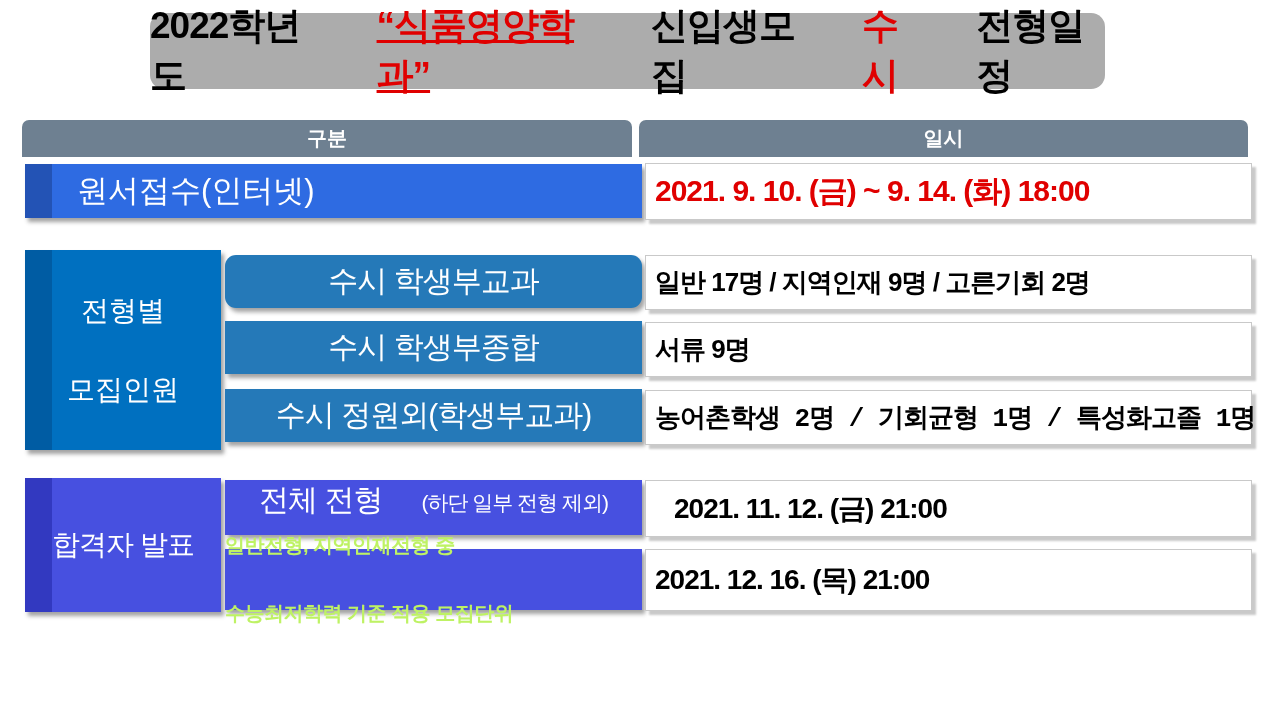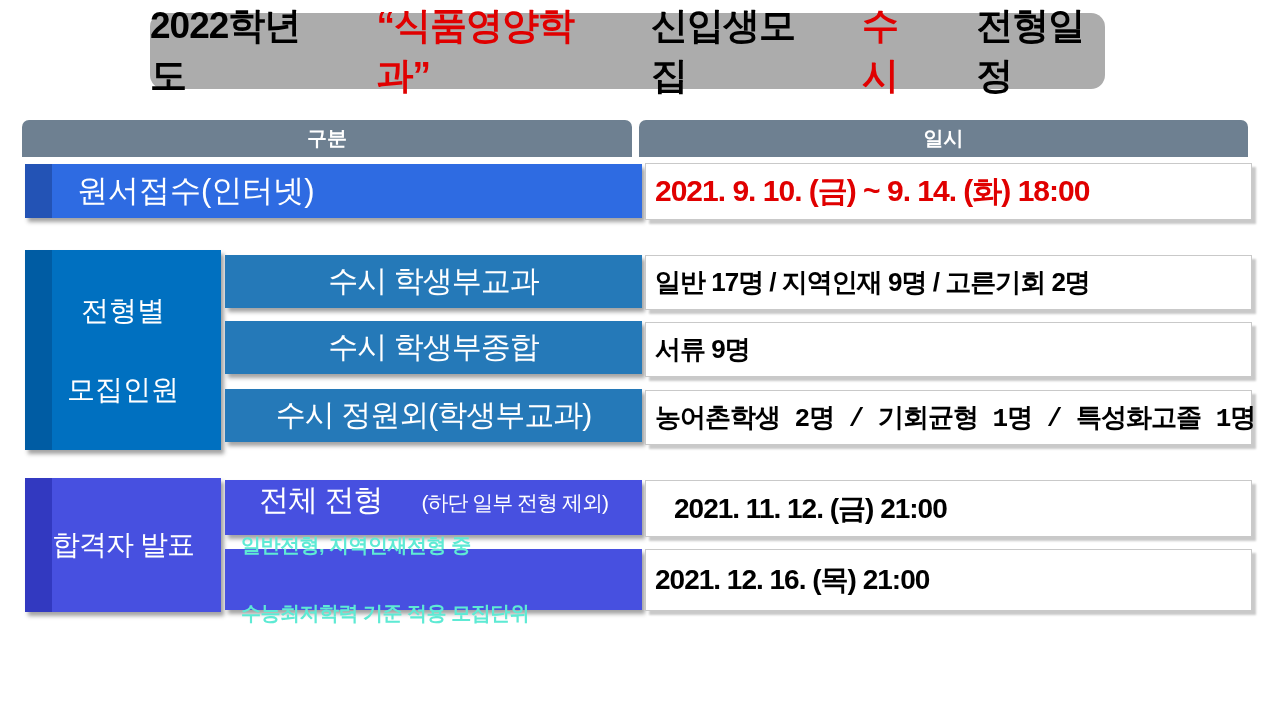--- a/index.html
+++ b/index.html
@@ -14,21 +14,21 @@
 
   
   .title-box {
     left:150px; top:13px; width:955px; height:76px;
     background:#ACACAC; border-radius:14px;
     display:flex; align-items:center; justify-content:center;
     font-weight:bold; font-size:37px; letter-spacing:-1px;
   }
   .t-part { margin-right:11px; }
   .t-part:last-child { margin-right:0; }
-  .t-quote { margin-left:10px; }
+  .t-quote { margin-left:10px;text-decoration:underline; }
   .t-red { color:#E00000; }
 
   
   .col-header {
     top:120px; height:37px;
     background:#6E8091; color:#fff;
     font-size:20px; font-weight:bold;
     display:flex; align-items:center; justify-content:center;
     border-radius:7px 7px 0 0;
   }
@@ -64,44 +64,44 @@
     display:flex; flex-direction:column; align-items:center; justify-content:center;
     line-height:1.4; text-align:center;
   }
   .quota-strip { background:#005CA3; }
   .quota-bar {
     left:215px; width:417px; height:53px;
     background:#2579B8; color:#fff; font-size:30px;
     display:flex; align-items:center; justify-content:center;
     letter-spacing:-1px;
   }
-  .qb-0 { top:255px; } .qb-1 { top:321px; } .qb-2 { top:389px; }
+  .qb-0 { top:255px;border-radius:11px; } .qb-1 { top:321px; } .qb-2 { top:389px; }
   .quota-val { left:645px; width:607px; height:55px; font-size:26px; letter-spacing:-1px; }
   .qv-0 { top:255px; } .qv-1 { top:322px; } .qv-2 { top:390px;font-family:Liberation Mono, monospace; }
 
   
   .ann-group {
     left:15px; top:478px; width:196px; height:134px;
     background:#4750E0; color:#fff; font-size:28px;
     display:flex; align-items:center; justify-content:center;
     text-align:center; letter-spacing:-1px;
   }
   .ann-strip { background:#3239C0; }
   .ann-bar-d {
     left:215px; top:480px; width:417px; height:55px;
     background:#4750E0; color:#fff;
     display:flex; align-items:baseline; justify-content:center;
   }
   .ann-bar-d .main { font-size:30px; letter-spacing:-1px; }
   .ann-bar-d .sub  { font-size:21px; letter-spacing:-1px; }
   .ann-bar-e {
     left:215px; top:549px; width:417px; height:61px;
-    background:#4750E0; color:#5eead4; font-size:20px; font-weight:bold;
+    background:#4750E0; color:#bef264; font-size:20px; font-weight:bold;
     display:flex; flex-direction:column; justify-content:center;
-    padding-left:16px; line-height:1.45; letter-spacing:-0.5px;
+    padding-left:0; line-height:1.45; letter-spacing:-0.5px;
   }
   .ann-val { left:645px; width:607px; font-size:28px; letter-spacing:-1px; }
   .av-0 { top:480px; height:57px;padding-left:28px; }
   .av-1 { top:549px; height:62px; }
 </style>
 </head>
 <body>
 
 <div class="abs title-box">
   <span class="t-part">2022학년도</span>

